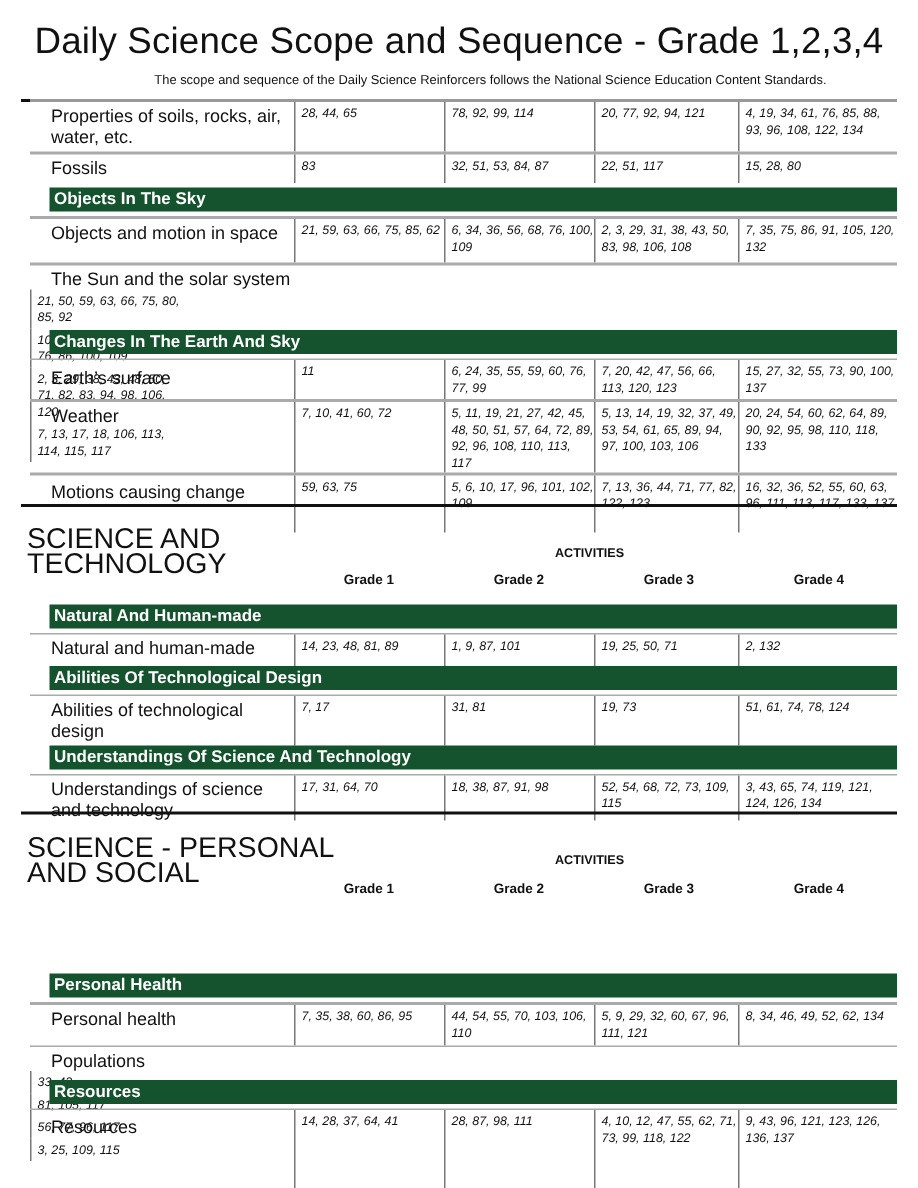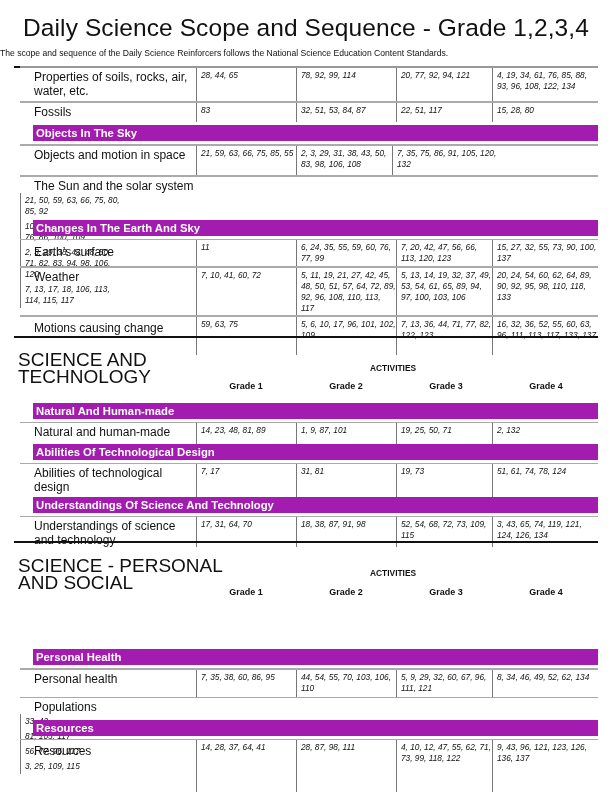--- a/index.html
+++ b/index.html
@@ -1,39 +1,39 @@
 <!DOCTYPE html>
 <html><head>
   <meta charset="utf-8">
   <style>
     html, body { margin: 0; padding: 0; background: #ffffff; }
     body { width: 612px; height: 792px; position: relative; overflow: hidden;
            font-family: "Liberation Sans", sans-serif; color: #111; }
 
     .title { position: absolute; left: 0; width: 612px; top: 14px; text-align: center;
              font-size: 24.5px; font-weight: normal; letter-spacing: 0.1px; }
-    .subtitle { position: absolute; left: 0; width: 551px; top: 48px; text-align: left;
+    .subtitle { position: absolute; left: 0; width: 551px; top: 48px; text-align: right;
                 font-size: 8.6px; }
     .rule-thick { position: absolute; left: 14px; width: 584px; height: 2px; background: #111; }
 
     
     .tbl { position: absolute; left: 20px; width: 578px; }
     .row { position: relative; display: flex; border-top: 1px solid #aaa; }
     .row.first { border-top: 2px solid #999; }
     .cell-topic { width: 176px; padding: 2px 0 0 14px; box-sizing: border-box;
                   font-size: 12px; line-height: 14px; }
     .cell { width: 100px; border-left: 1px solid #777; box-sizing: border-box;
             padding: 2px 0 2px 4px; font-size: 8.3px; font-style: italic;
             line-height: 11px; }
     .cell.c1 { width: 100px; }
     .cell.c2 { width: 100px; }
     .cell.c3 { width: 96px; }
     .cell.c4 { width: 106px; }
     .cat { position: relative; margin-left: 13px; width: 565px; height: 16px;
-           background: #a21caf; color: #fff; font-weight: bold; font-size: 11.3px;
+           background: #14532d; color: #fff; font-weight: bold; font-size: 11.3px;
            line-height: 16px; padding-left: 3px; box-sizing: border-box; }
     .catwrap { position: relative; padding-top: 3px; padding-bottom: 3px; }
 
     .section-title { position: absolute; left: 18px; font-size: 19px; line-height: 17px; }
     .activities { position: absolute; font-size: 8.4px; font-weight: bold; }
     .grade-hdr { position: absolute; font-size: 9px; font-weight: bold; text-align: center; width: 100px; }
   </style>
 </head>
 <body>
 
@@ -54,21 +54,22 @@
     <div class="cell c1">83</div>
     <div class="cell c2">32, 51, 53, 84, 87</div>
     <div class="cell c3">22, 51, 117</div>
     <div class="cell c4">15, 28, 80</div>
   </div>
   <div class="catwrap">
     <div class="cat">Objects In The Sky</div>
   </div>
   <div class="row" style="height:29px; border-top:2px solid #aaa;">
     <div class="cell-topic">Objects and motion in space</div>
-    <div class="cell c1">21, 59, 63, 66, 75, 85, 55</div>
+    <div class="cell c1">21, 59, 63, 66, 75, 85, 62</div>
+    <div class="cell c2">6, 34, 36, 56, 68, 76, 100, 109</div>
     <div class="cell c3">2, 3, 29, 31, 38, 43, 50, 83, 98, 106, 108</div>
     <div class="cell c4">7, 35, 75, 86, 91, 105, 120, 132</div>
   </div>
   <div class="row" style="height:43px; border-top:2px solid #aaa;flex-direction:column;">
     <div class="cell-topic">The Sun and the solar system</div>
     <div class="cell c1">21, 50, 59, 63, 66, 75, 80, 85, 92</div>
     <div class="cell c2">10, 18, 46, 55, 56, 68, 72, 76, 86, 100, 109</div>
     <div class="cell c3">2, 3, 29, 38, 43, 48, 50, 71, 82, 83, 94, 98, 106, 120</div>
     <div class="cell c4">7, 13, 17, 18, 106, 113, 114, 115, 117</div>
   </div>

